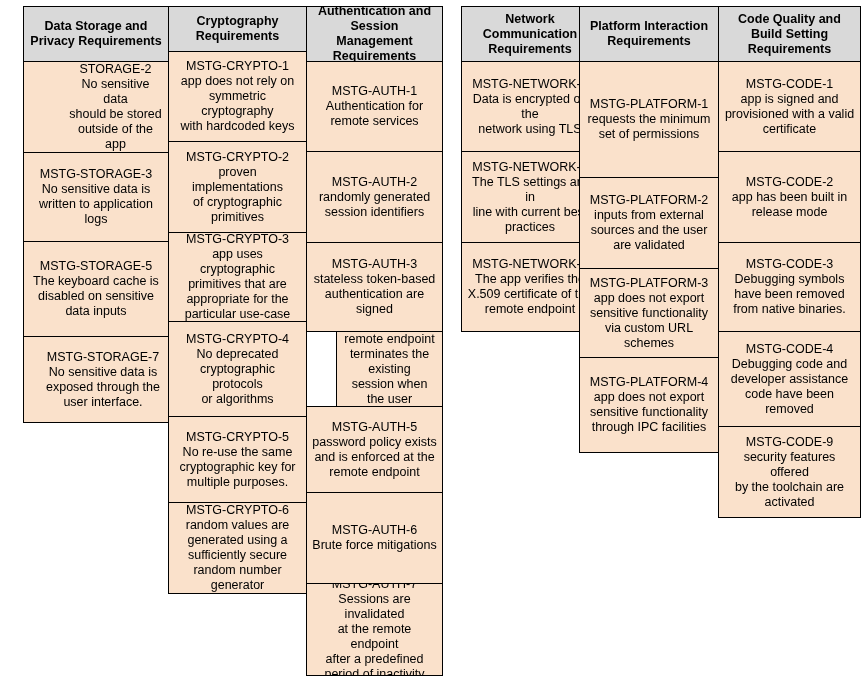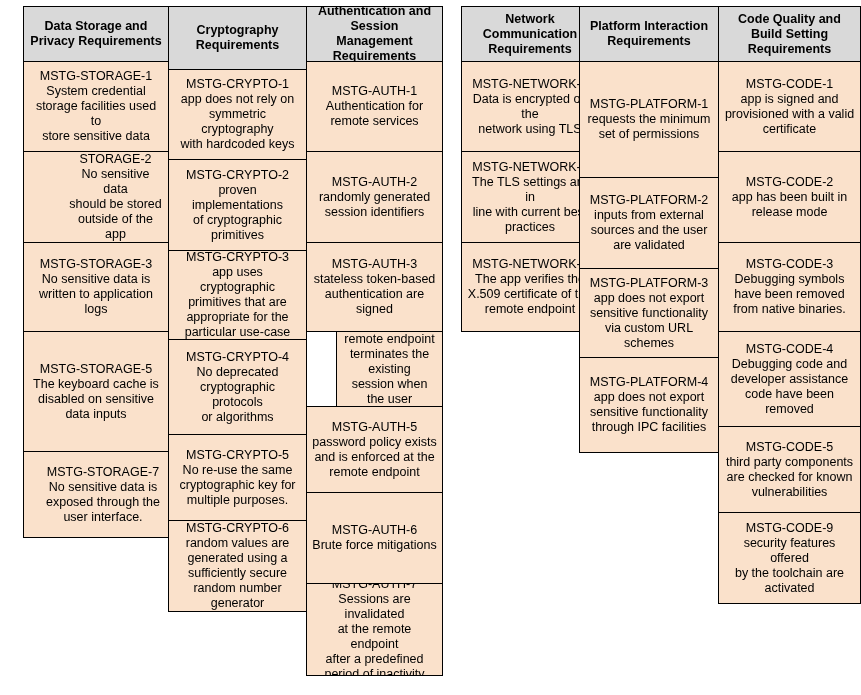--- a/index.html
+++ b/index.html
@@ -58,54 +58,48 @@
 </style>
 </head>
 <body>
 
 <div id="matrix">
     <div class="col" style="left: 23px; width: 146px;">
       <div class="cell head" style="height: 56px;">
         <span class="txt">Data Storage and
 Privacy Requirements</span>
       </div>
-      <div class="cell body-cell" style="height: 91px; margin-top: -1px;">
-        <span class="txt">MSTG-STORAGE-1
-System credential
-storage facilities used to
-store sensitive data</span>
-      </div>
       <div class="cell body-cell" style="height: 92px; margin-top: -1px; padding-left: 44px;">
         <span class="txt">MSTG-STORAGE-2
 No sensitive data
 should be stored
 outside of the app
 container</span>
       </div>
       <div class="cell body-cell" style="height: 90px; margin-top: -1px;">
         <span class="txt">MSTG-STORAGE-3
 No sensitive data is
 written to application
 logs</span>
       </div>
-      <div class="cell body-cell" style="height: 121px; margin-top: -1px;">
+      <div class="cell body-cell" style="height: 96px; margin-top: -1px;">
         <span class="txt">MSTG-STORAGE-5
 The keyboard cache is
 disabled on sensitive
 data inputs</span>
       </div>
       <div class="cell body-cell" style="height: 87px; margin-top: -1px; padding-left: 19px;">
         <span class="txt">MSTG-STORAGE-7
 No sensitive data is
 exposed through the
 user interface.</span>
       </div>
     </div>
     <div class="col" style="left: 168px; width: 139px;">
-      <div class="cell head" style="height: 64px;">
+      <div class="cell head" style="height: 46px;">
         <span class="txt">Cryptography
 Requirements</span>
       </div>
       <div class="cell body-cell" style="height: 91px; margin-top: -1px;">
         <span class="txt">MSTG-CRYPTO-1
 app does not rely on
 symmetric cryptography
 with hardcoded keys</span>
       </div>
       <div class="cell body-cell" style="height: 92px; margin-top: -1px;">
@@ -266,26 +260,20 @@
 have been removed
 from native binaries.</span>
       </div>
       <div class="cell body-cell" style="height: 96px; margin-top: -1px;">
         <span class="txt">MSTG-CODE-4
 Debugging code and
 developer assistance
 code have been
 removed</span>
       </div>
-      <div class="cell body-cell" style="height: 87px; margin-top: -1px;">
-        <span class="txt">MSTG-CODE-5
-third party components
-are checked for known
-vulnerabilities</span>
-      </div>
       <div class="cell body-cell" style="height: 92px; margin-top: -1px;">
         <span class="txt">MSTG-CODE-9
 security features offered
 by the toolchain are
 activated</span>
       </div>
     </div>
   </div>
 
 </body></html>

